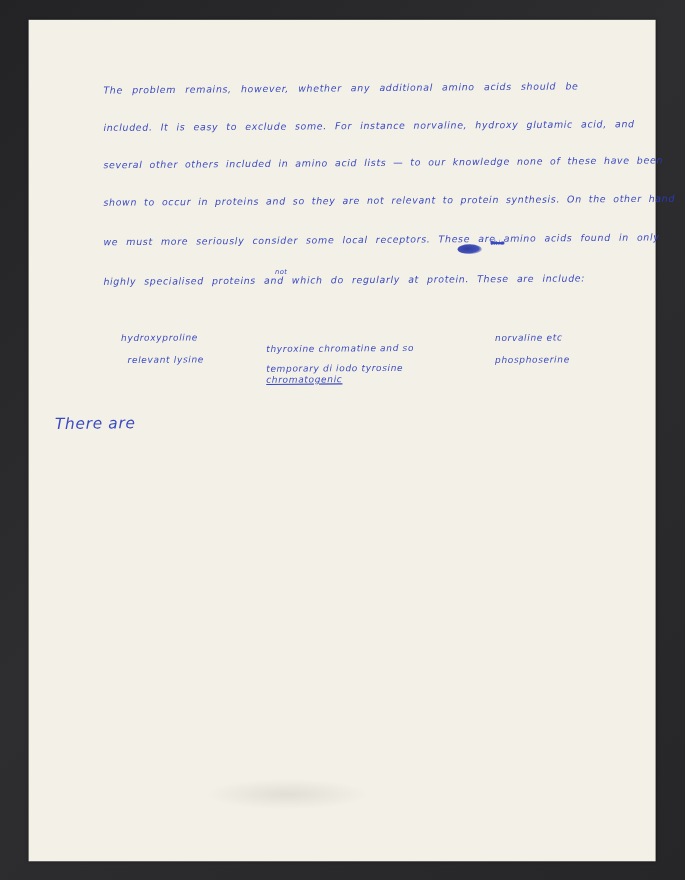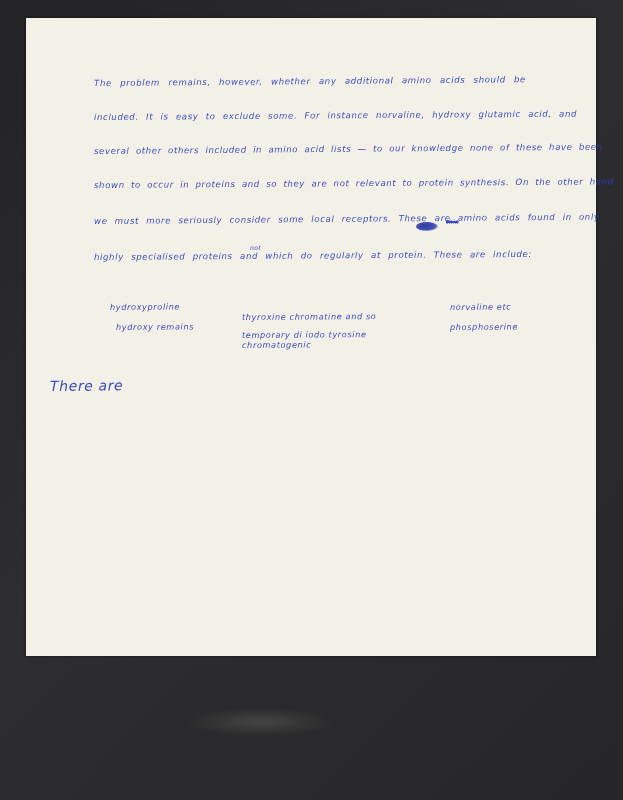--- a/index.html
+++ b/index.html
@@ -17,21 +17,21 @@
     position: absolute;
     left: 0; top: 0;
     width: 623px; height: 800px;
     background: linear-gradient(135deg,#232325 0%, #2e2e30 45%, #262628 100%);
   }
   .page-sheet {
     position: absolute;
     left: 26px;
     top: 18px;
     width: 570px;
-    height: 638px;
+    height: 765px;
     background: #f3f1e7;
     box-shadow: 0 0 3px rgba(0,0,0,0.55);
   }
   .page-grain {
     position: absolute;
     left: 0; top: 0; right: 0; bottom: 0;
     background:
       radial-gradient(ellipse at 22% 12%, rgba(255,255,255,0.55), rgba(255,255,255,0) 60%),
       radial-gradient(ellipse at 80% 88%, rgba(222,218,200,0.5), rgba(255,255,255,0) 65%),
       linear-gradient(175deg, #f5f3ea 0%, #f1efe4 55%, #edead f 100%);
@@ -107,25 +107,25 @@
     <div class="hw-line hw-body" style="left:68px; top:198px; transform: rotate(-0.5deg); word-spacing:4px;">we must more seriously consider some local receptors. These are amino acids found in only</div>
 
     <div class="blot-mark"></div>
     <div class="hw-line hw-ins hw-strike" style="left:420px; top:200px;">this</div>
 
     <div class="hw-line hw-body" style="left:68px; top:234px; transform: rotate(-0.4deg); word-spacing:4px;">highly specialised proteins and which do regularly at protein. These are include:</div>
 
     <div class="hw-line hw-ins" style="left:224px; top:226px;">not</div>
 
     <div class="hw-line hw-col" style="left:84px; top:284px; transform: rotate(-0.4deg);">hydroxyproline</div>
-    <div class="hw-line hw-col" style="left:90px; top:304px; transform: rotate(-0.4deg);">hydroxy remains</div>
+    <div class="hw-line hw-col" style="left:90px; top:304px; transform: rotate(-0.4deg);">relevant lysine</div>
 
     <div class="hw-line hw-col" style="left:216px; top:282px; transform: rotate(-0.4deg); margin-top: 12px;">thyroxine chromatine and so</div>
     <div class="hw-line hw-col" style="left:216px; top:302px; transform: rotate(-0.4deg); margin-top: 10px;">temporary di iodo tyrosine</div>
-    <div class="hw-line hw-col" style="left:216px; top:322px; transform: rotate(-0.4deg);">chromatogenic</div>
+    <div class="hw-line hw-col" style="left:216px; top:322px; transform: rotate(-0.4deg); text-decoration: underline;">chromatogenic</div>
 
     <div class="hw-line hw-col" style="left:424px; top:284px; transform: rotate(-0.4deg);">norvaline etc</div>
     <div class="hw-line hw-col" style="left:424px; top:304px; transform: rotate(-0.4deg);">phosphoserine</div>
 
     <div class="hw-line hw-sig" style="left:24px; top:360px; transform: rotate(-0.6deg);">There are</div>
 
   </div>
 </div>
 
 </body></html>

